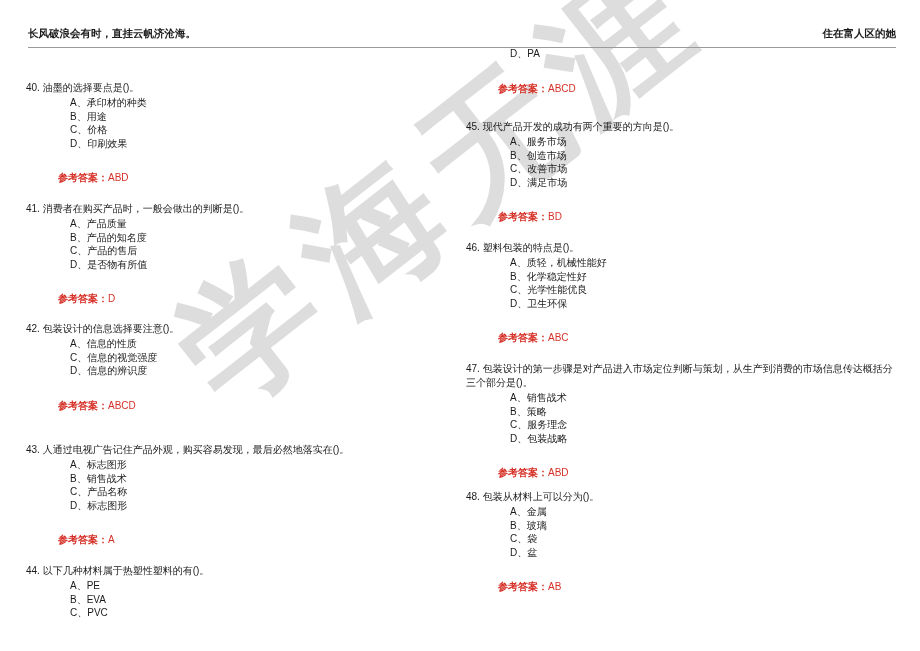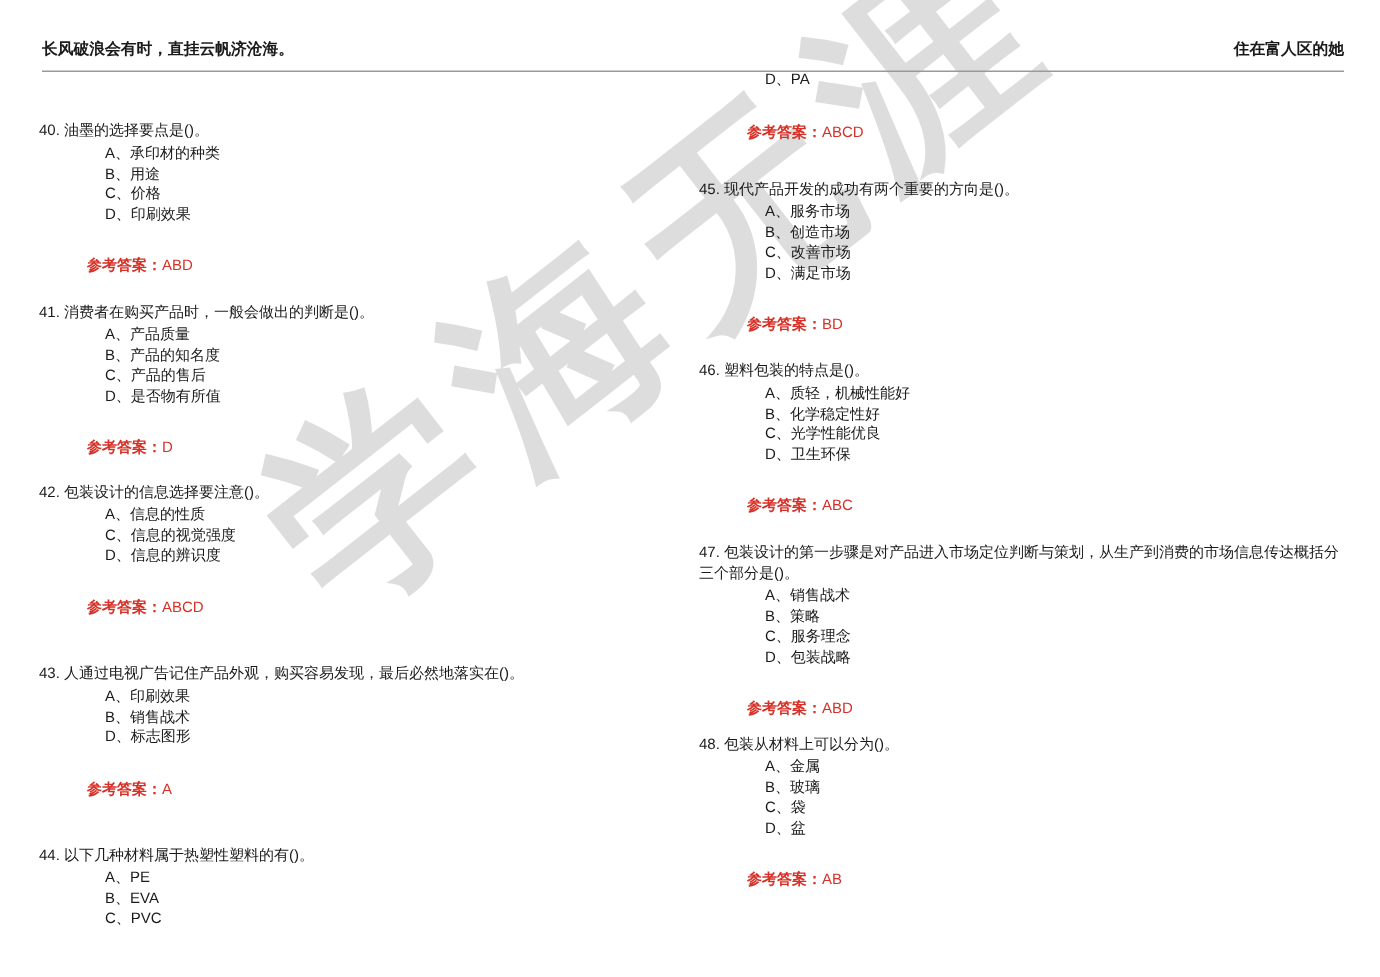--- a/index.html
+++ b/index.html
@@ -156,22 +156,23 @@
         <div class="question-block" style="position: absolute; top: 282px; left: 0px; width: 400px;">
           <div class="q-stem">42. 包装设计的信息选择要注意()。</div>
           <div class="q-option">A、信息的性质</div>
           <div class="q-option">C、信息的视觉强度</div>
           <div class="q-option">D、信息的辨识度</div>
           <div class="spacer" style="height: 21px;"></div>
           <div class="q-answer" style="color: rgb(214, 49, 40);"><span class="ans-label">参考答案：</span><span class="ans-value">ABCD</span></div>
         </div>
         <div class="question-block" style="position: absolute; top: 403px; left: 0px; width: 400px;">
           <div class="q-stem">43. 人通过电视广告记住产品外观，购买容易发现，最后必然地落实在()。</div>
-          <div class="q-option">A、印刷效果</div>
+          <div class="q-option">A、标志图形</div>
           <div class="q-option">B、销售战术</div>
+          <div class="q-option">C、产品名称</div>
           <div class="q-option">D、标志图形</div>
           <div class="spacer" style="height: 21px;"></div>
           <div class="q-answer" style="color: rgb(214, 49, 40);"><span class="ans-label">参考答案：</span><span class="ans-value">A</span></div>
         </div>
         <div class="question-block" style="position: absolute; top: 524px; left: 0px; width: 400px;">
           <div class="q-stem">44. 以下几种材料属于热塑性塑料的有()。</div>
           <div class="q-option">A、PE</div>
           <div class="q-option">B、EVA</div>
           <div class="q-option">C、PVC</div>
         </div>

